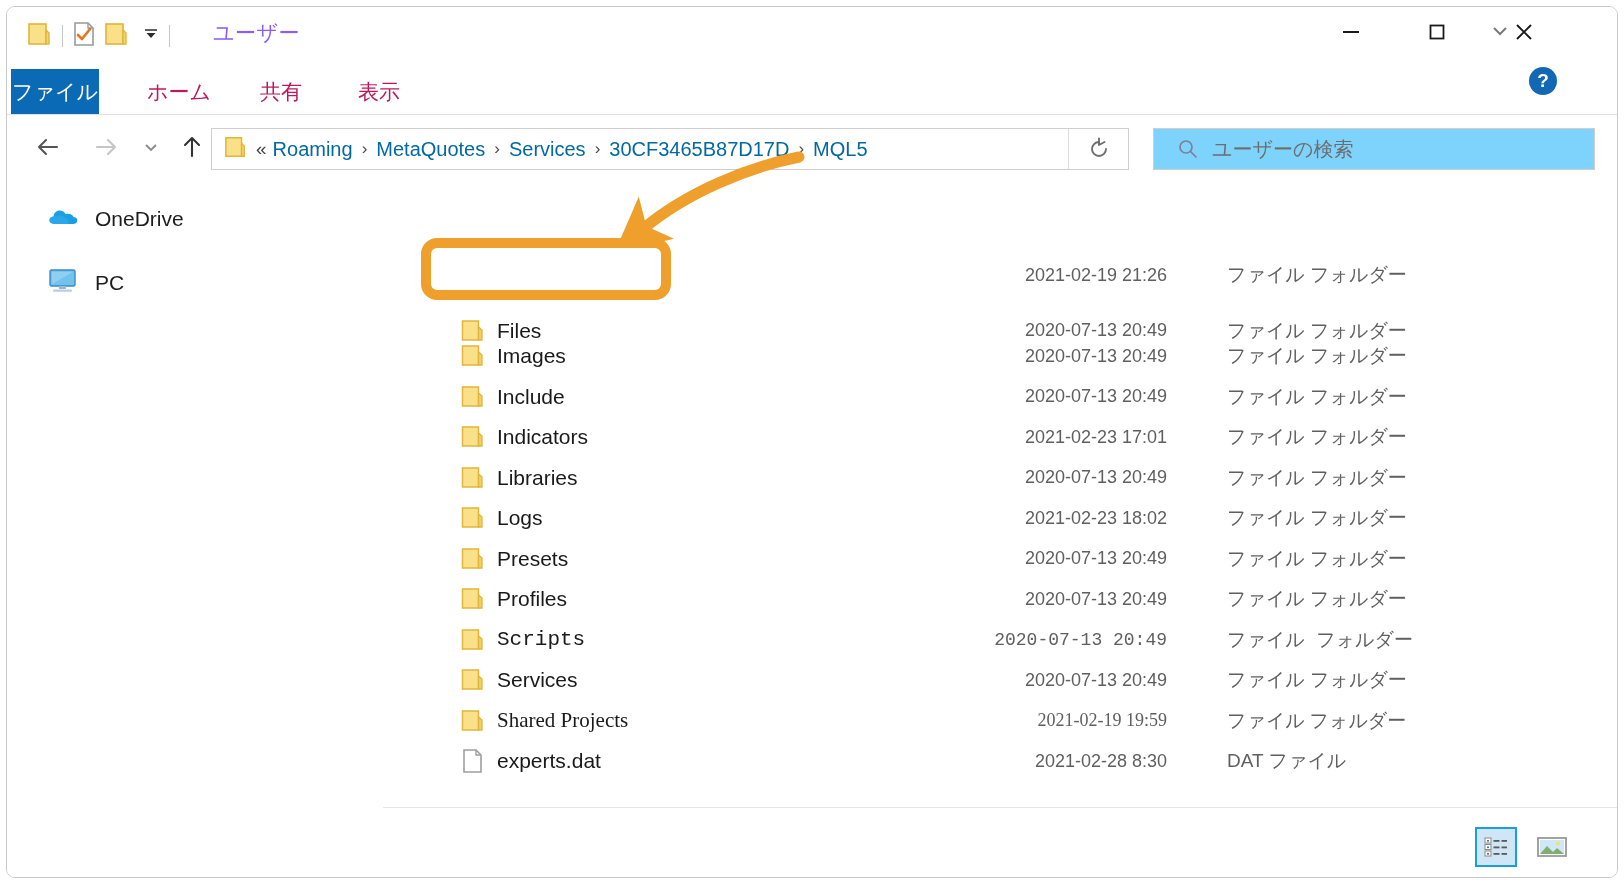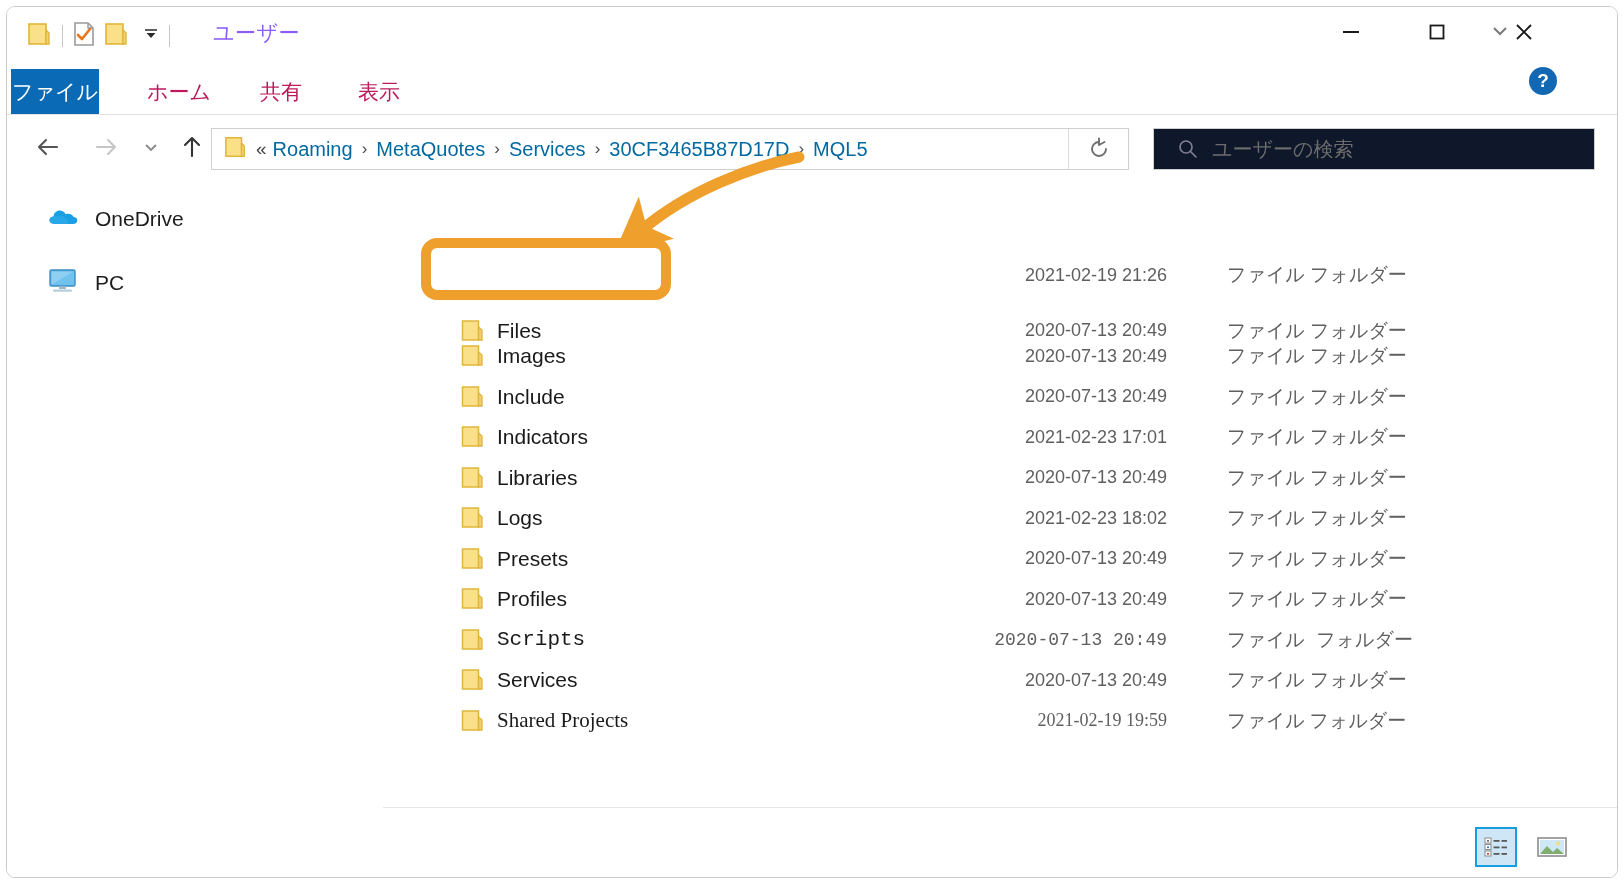--- a/index.html
+++ b/index.html
@@ -178,21 +178,21 @@
     display: flex;
     align-items: center;
     justify-content: center;
     cursor: pointer;
   }
   #search-box {
     position: absolute;
     left: 1146px; top: 13px;
     width: 442px; height: 42px;
     border: 1px solid #cfcfcf;
-    background: #0f172a;
+    background: #7dd3fc;
     display: flex;
     align-items: center;
     cursor: text;
   }
   #search-placeholder {
     font-size: 20px;
     color: #6d6d6d;
     margin-left: 12px;
     white-space: nowrap;
   }
@@ -612,20 +612,31 @@
           <div class="f-icon">
             <svg width="26" height="24" viewBox="0 0 26 24">
               <rect x="1.5" y="2" width="16" height="19" fill="#fbe08a" stroke="#e0b63a" stroke-width="1.5"></rect>
               <path d="M17.5 8 L21 11 L21 21 L17.5 21 Z" fill="#f3cf6c" stroke="#e0b63a" stroke-width="1.3"></path>
             </svg>
           </div>
           <div class="f-name">Shared Projects</div>
           <div class="f-date">2021-02-19 19:59</div>
           <div class="f-type">ファイル フォルダー</div>
         </div>
+        <div class="file-row" style="top: 562px;">
+          <div class="f-icon">
+            <svg width="24" height="26" viewBox="0 0 24 26">
+              <path d="M3 2 H15 L20 7 V24 H3 Z" fill="#ffffff" stroke="#9e9e9e" stroke-width="1.6"></path>
+              <path d="M15 2 V7 H20" fill="none" stroke="#9e9e9e" stroke-width="1.4"></path>
+            </svg>
+          </div>
+          <div class="f-name">experts.dat</div>
+          <div class="f-date">2021-02-28 8:30</div>
+          <div class="f-type">DAT ファイル</div>
+        </div>
       </div>
   </div>
 
   <div id="status-bar">
     <div id="status-sep"></div>
 
     <div class="view-btn" id="view-details">
       <svg width="26" height="24" viewBox="0 0 26 24">
         <rect x="2" y="3" width="6" height="5" fill="#ffffff" stroke="#8a8a8a" stroke-width="1"></rect>
         <rect x="4" y="5" width="2" height="1.6" fill="#6b6b6b"></rect>

